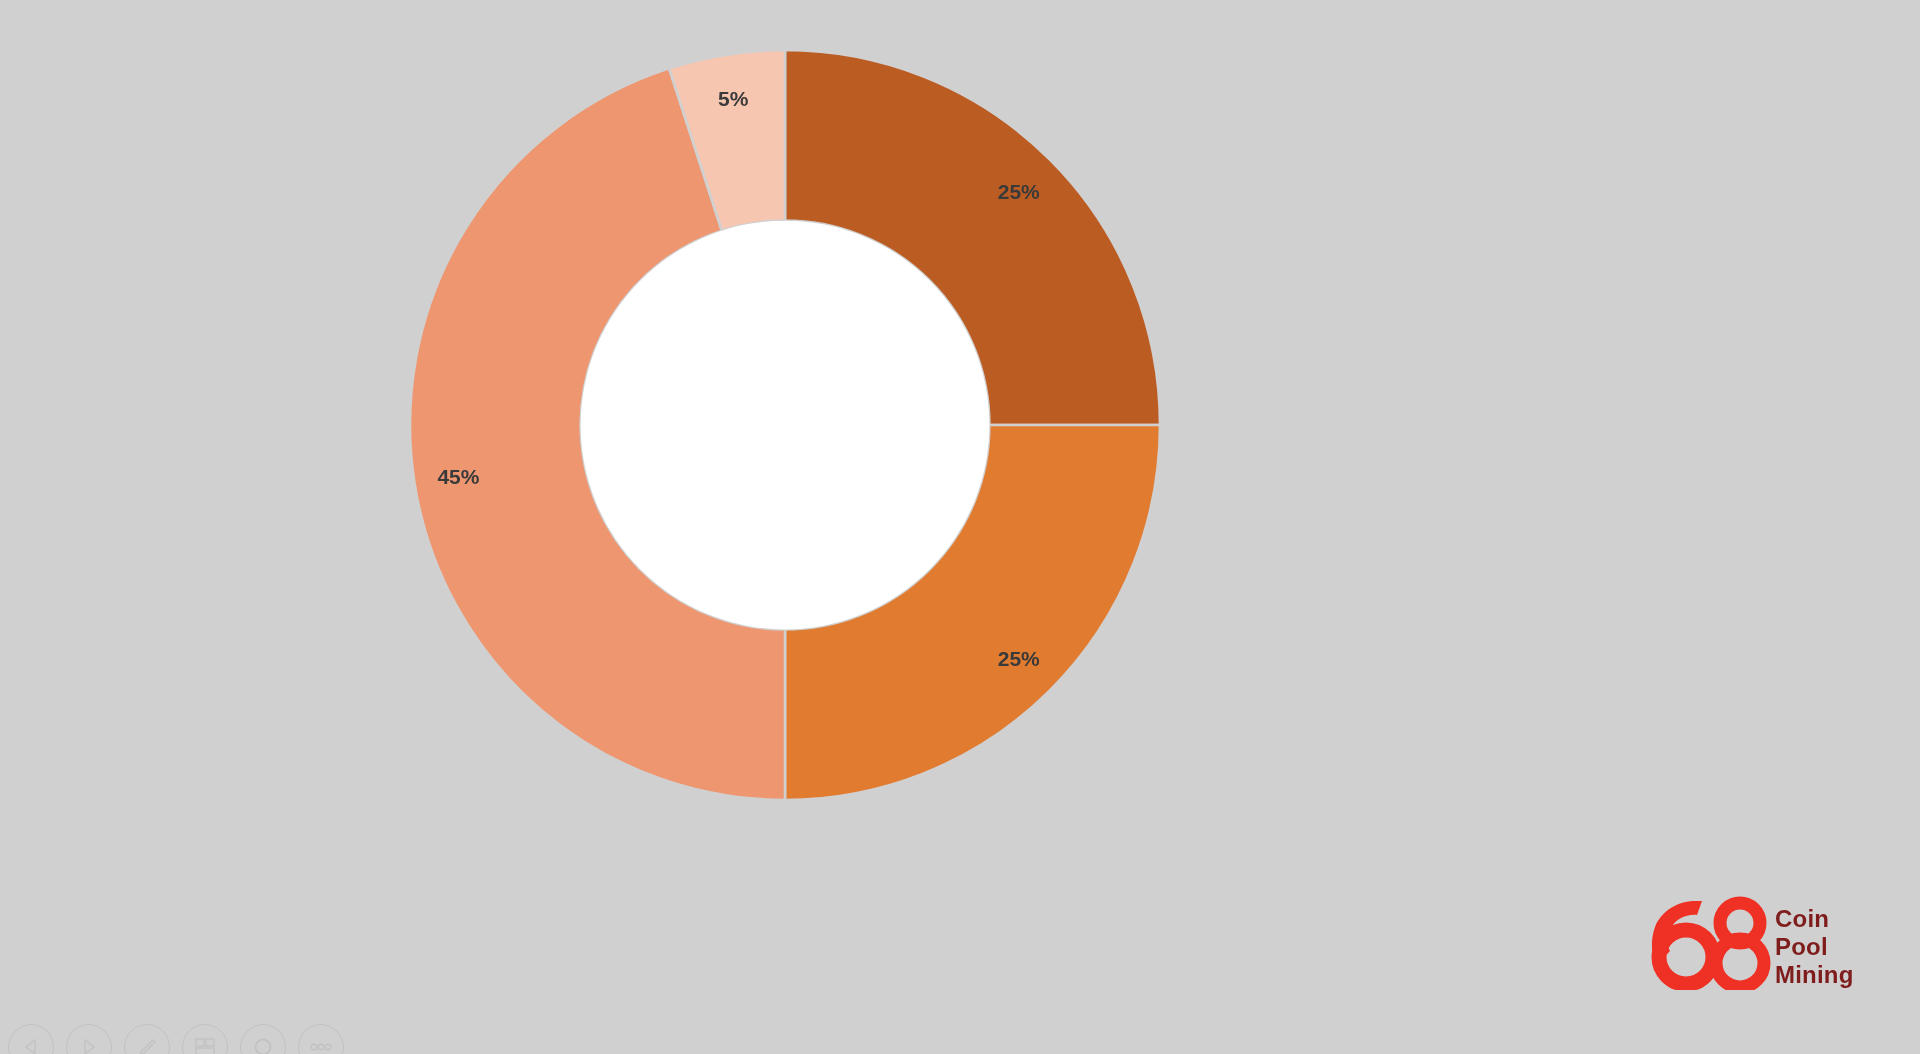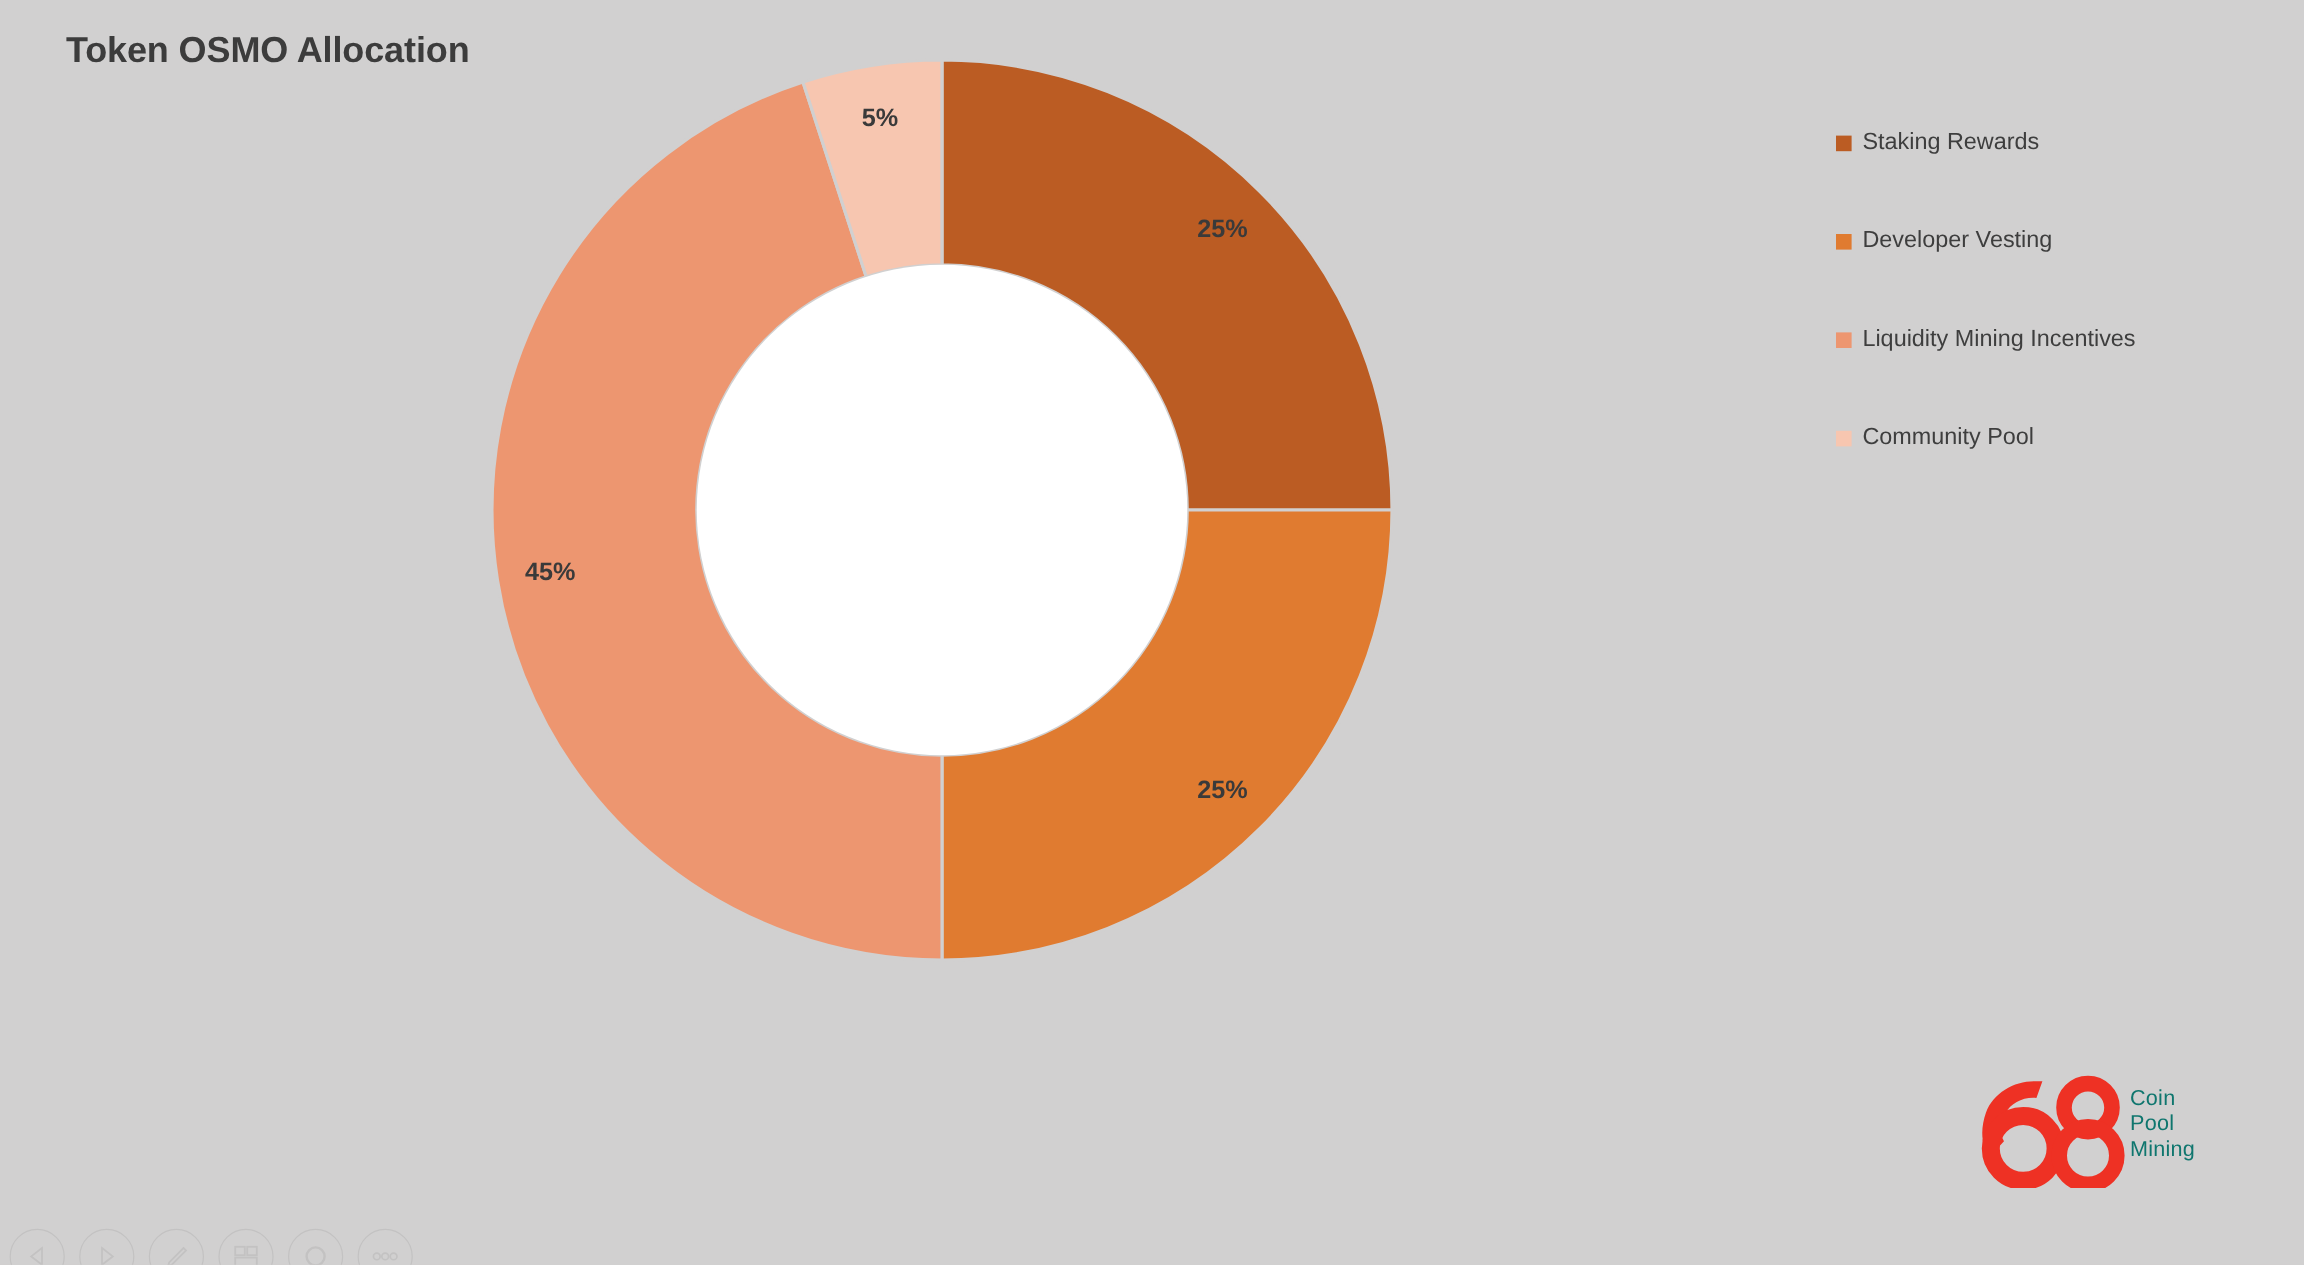--- a/index.html
+++ b/index.html
@@ -89,23 +89,23 @@
     left: 1648px;
     top: 895px;
     width: 215px;
     height: 95px;
   }
   #logo-mark { position: absolute; left: 0; top: 0; }
   #logo-text {
     position: absolute;
     left: 127px;
     top: 10px;
-    color: #0f766e;
-    font-size: 18px;
-    font-weight: normal;
+    color: #7f1d1d;
+    font-size: 24px;
+    font-weight: bold;
     line-height: 1.17;
     letter-spacing: 0.2px;
   }
   #logo-text div { white-space: nowrap; }
 
   
   #toolbar {
     position: absolute;
     left: 8px;
     bottom: -16px;
@@ -123,58 +123,39 @@
     align-items: center;
     justify-content: center;
   }
   .tool-btn svg { display: block; }
 </style>
 </head>
 <body>
 
 <div id="slide">
 
-  <div id="chart-title">Token OSMO Allocation</div>
 
   <div id="donut-wrap">
     <svg id="donut-svg" viewBox="0 0 750 750">
       <g id="slice-group">
           <path d="M 375 0 A 375 375 0 0 1 750 375 L 579.375 375 A 204.37500000000003 204.37500000000003 0 0 0 375 170.62499999999997 Z" fill="#bb5c23" stroke="#d1d0d0" stroke-width="2.6"></path>
           <path d="M 750 375 A 375 375 0 0 1 375 750 L 375 579.375 A 204.37500000000003 204.37500000000003 0 0 0 579.375 375 Z" fill="#e07b30" stroke="#d1d0d0" stroke-width="2.6"></path>
           <path d="M 375 750 A 375 375 0 0 1 259.11862710939465 18.353806389317413 L 311.8446517746201 180.62782448217797 A 204.37500000000003 204.37500000000003 0 0 0 375 579.375 Z" fill="#ed9670" stroke="#d1d0d0" stroke-width="2.6"></path>
           <path d="M 259.11862710939465 18.353806389317413 A 375 375 0 0 1 374.99999999999994 0 L 374.99999999999994 170.62499999999997 A 204.37500000000003 204.37500000000003 0 0 0 311.8446517746201 180.62782448217797 Z" fill="#f7c6b0" stroke="#d1d0d0" stroke-width="2.6"></path>
           <circle cx="375" cy="375" r="204.37500000000003" fill="#ffffff"></circle>
         </g>
       <g id="slice-label-group">
           <text x="608.7960183645671" y="141.2039816354329" class="slice-label" text-anchor="middle" dominant-baseline="central">25%</text>
           <text x="608.7960183645671" y="608.7960183645671" class="slice-label" text-anchor="middle" dominant-baseline="central">25%</text>
           <text x="48.43319628647521" y="426.72310043473937" class="slice-label" text-anchor="middle" dominant-baseline="central">45%</text>
           <text x="323.27689956526063" y="48.43319628647521" class="slice-label" text-anchor="middle" dominant-baseline="central">5%</text>
         </g>
     </svg>
   </div>
 
-  <div id="legend">
-      <div class="legend-item">
-        <span class="legend-swatch" style="background: rgb(187, 92, 35);"></span>
-        <span class="legend-label">Staking Rewards</span>
-      </div>
-      <div class="legend-item">
-        <span class="legend-swatch" style="background: rgb(224, 123, 48);"></span>
-        <span class="legend-label">Developer Vesting</span>
-      </div>
-      <div class="legend-item">
-        <span class="legend-swatch" style="background: rgb(237, 150, 112);"></span>
-        <span class="legend-label">Liquidity Mining Incentives</span>
-      </div>
-      <div class="legend-item">
-        <span class="legend-swatch" style="background: rgb(247, 198, 176);"></span>
-        <span class="legend-label">Community Pool</span>
-      </div>
-    </div>
 
   <div id="logo">
     <svg id="logo-mark" width="125" height="95" viewBox="0 0 125 95">
 
       <path d="M47 6 C30 6 13 16 7 32 C2 46 3 60 10 69 L22 56 C18 49 19 40 23 33 C28 24 38 19 49 20 L54 6 Z" fill="#ee3124"></path>
       <circle cx="38" cy="62" r="27" fill="none" stroke="#ee3124" stroke-width="15"></circle>
 
       <circle cx="92" cy="28" r="20" fill="none" stroke="#ee3124" stroke-width="13"></circle>
       <circle cx="92" cy="68" r="24" fill="none" stroke="#ee3124" stroke-width="13"></circle>
     </svg>

